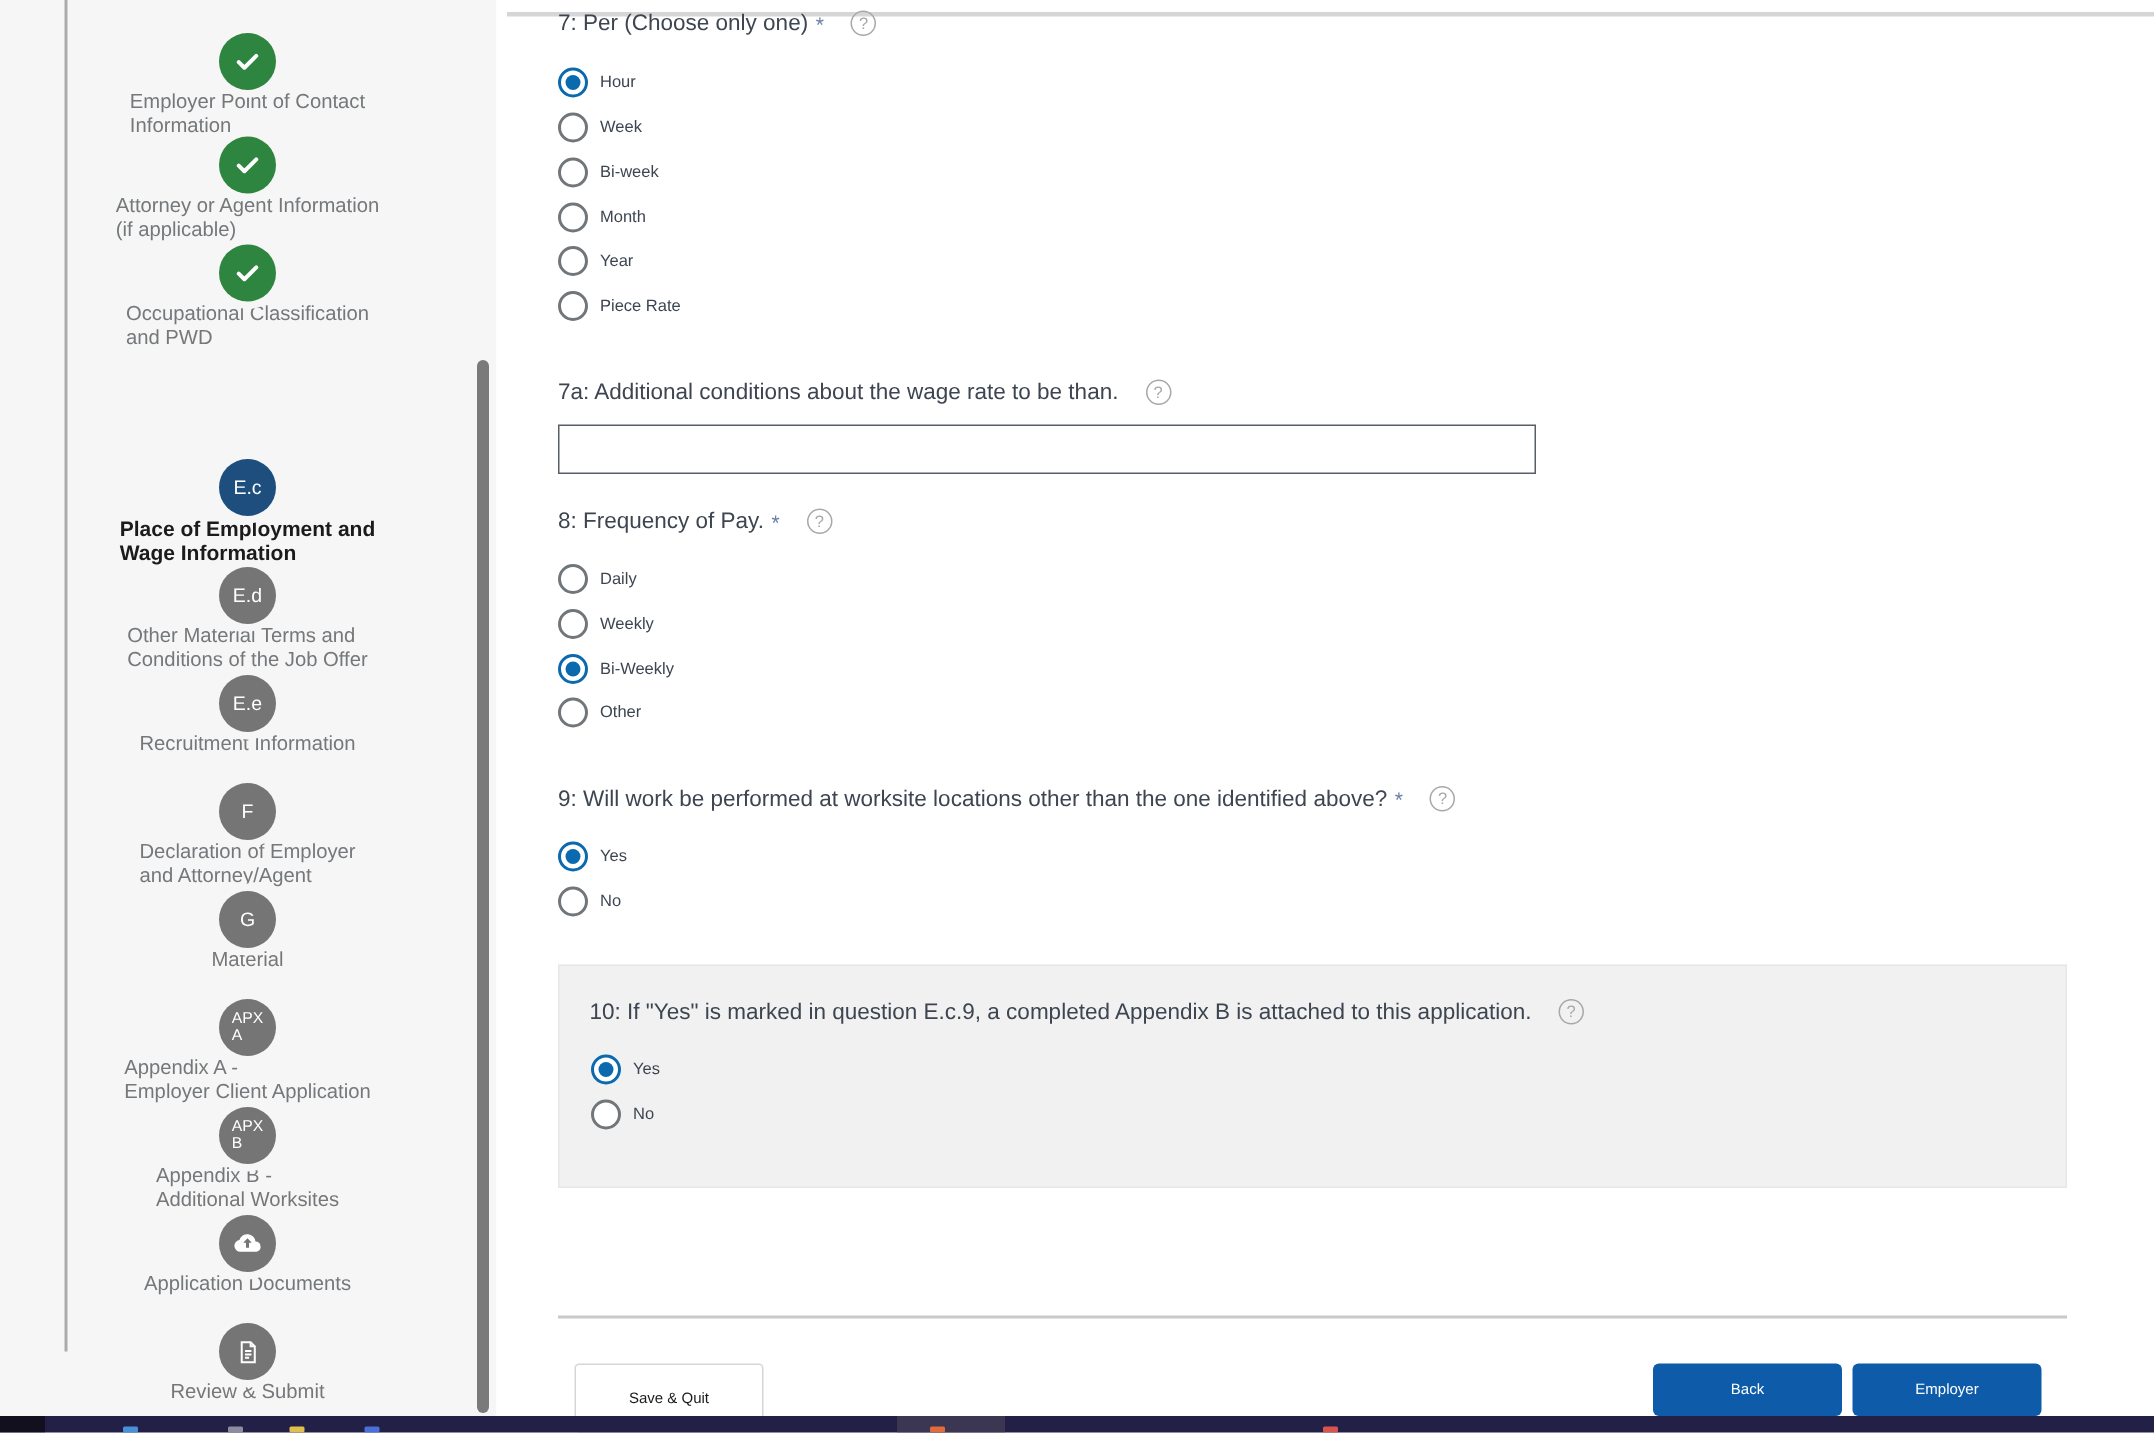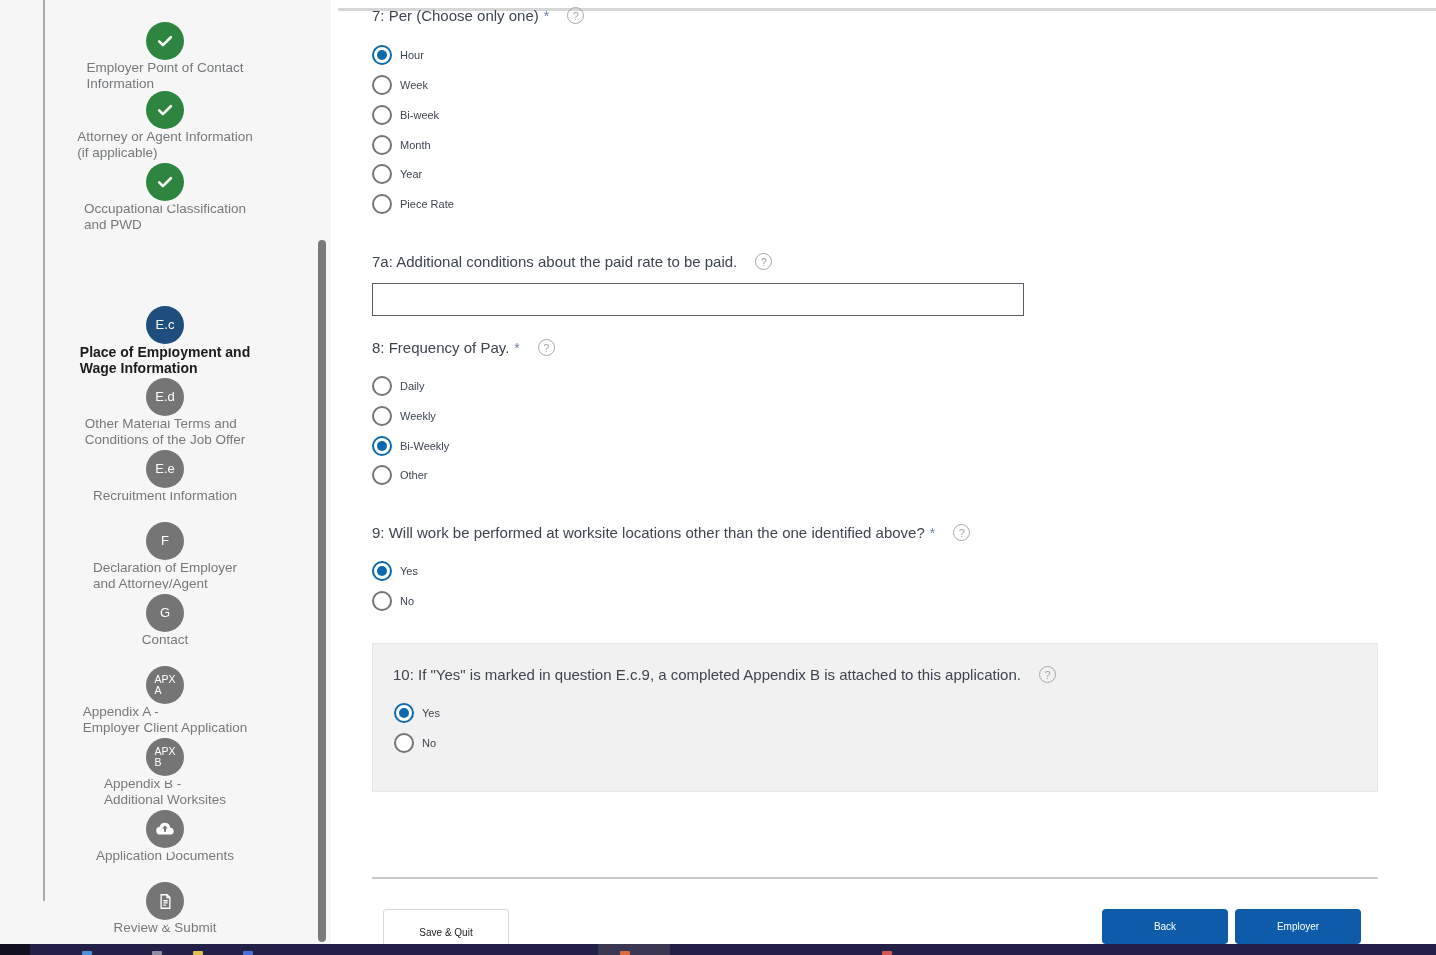--- a/index.html
+++ b/index.html
@@ -162,21 +162,21 @@
     </div>
 
     <div class="step" style="top:522px">
       <div class="circle">F</div>
       <div class="step-label">Declaration of Employer
 and Attorney/Agent</div>
     </div>
 
     <div class="step" style="top:594px">
       <div class="circle">G</div>
-      <div class="step-label">Contact</div>
+      <div class="step-label">Material</div>
     </div>
 
     <div class="step" style="top:666px">
       <div class="circle apx">APX
 A</div>
       <div class="step-label">Appendix A -
 Employer Client Application</div>
     </div>
 
     <div class="step" style="top:738px">
@@ -237,21 +237,21 @@
     <div class="abs radio-row" style="left:41px; top:164px;">
       <span class="radio"></span>
       <span class="radio-label">Year</span>
     </div>
     <div class="abs radio-row" style="left:41px; top:194px;">
       <span class="radio"></span>
       <span class="radio-label">Piece Rate</span>
     </div>
 
     <div class="abs qrow" style="left:41px; top:253px;">
-      <span class="qlabel">7a: Additional conditions about the paid rate to be paid.</span>
+      <span class="qlabel">7a: Additional conditions about the wage rate to be than.</span>
       <span class="help">?</span>
     </div>
     <input class="text-input" type="text" placeholder="" style="">
 
     <div class="abs qrow" style="left:41px; top:339px;">
       <span class="qlabel">8: Frequency of Pay.</span>
       <span class="asterisk">*</span>
       <span class="help">?</span>
     </div>
     <div class="abs radio-row" style="left:41px; top:376px;">

